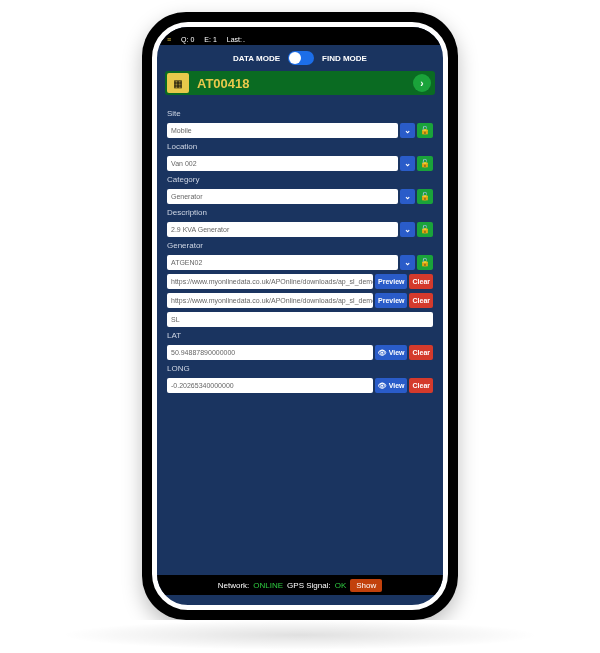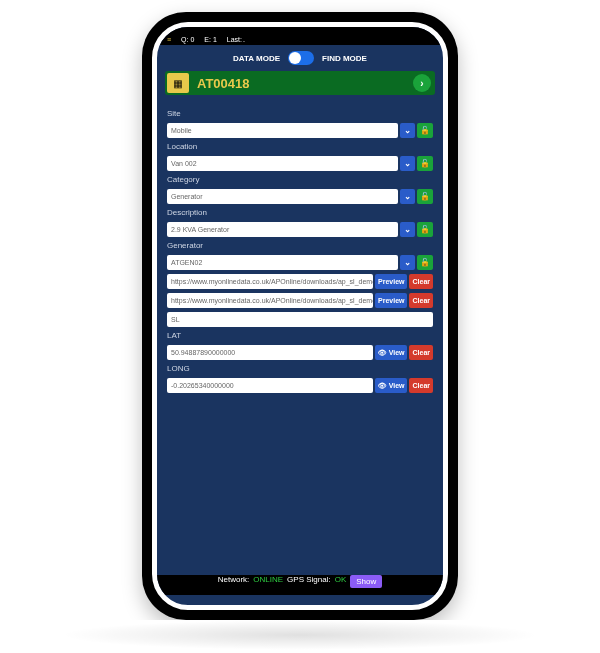--- a/index.html
+++ b/index.html
@@ -65,26 +65,26 @@
   .dd { background: #2a5cc9; }
   .unlock { background: #1aa33a; }
   .preview { background: #2a5cc9; }
   .view { background: #2a5cc9; }
   .clear { background: #d43a2c; }
   .chev { font-size: 8px; }
   .lock { font-size: 8px; }
   .eye::before { content:'👁'; font-size:7px; margin-right:2px; }
   .footer {
     background: #000; position:absolute; bottom:10px; left:0; right:0;
-    height: 20px; display:flex; align-items:flex-start; justify-content:center; gap:4px;
+    height: 20px; display:flex; align-items:center; justify-content:center; gap:4px;
     font-size: 8px; color:#fff;
   }
   .footer .on { color:#2ecc40; }
   .footer .ok { color:#2ecc40; }
-  .showbtn { background:#8b5cf6; color:#fff; padding:2px 6px; border-radius:2px; font-size:8px; }
+  .showbtn { background:#c2410c; color:#fff; padding:2px 6px; border-radius:2px; font-size:8px; }
   .shadow-smudge {
     position:absolute; top:620px; left:50%; transform:translateX(-50%);
     width:480px; height:30px;
     background: radial-gradient(ellipse at center, rgba(0,0,0,0.12) 0%, rgba(0,0,0,0) 70%);
   }
 </style>
 </head>
 <body>
 
 <div class="phone">

